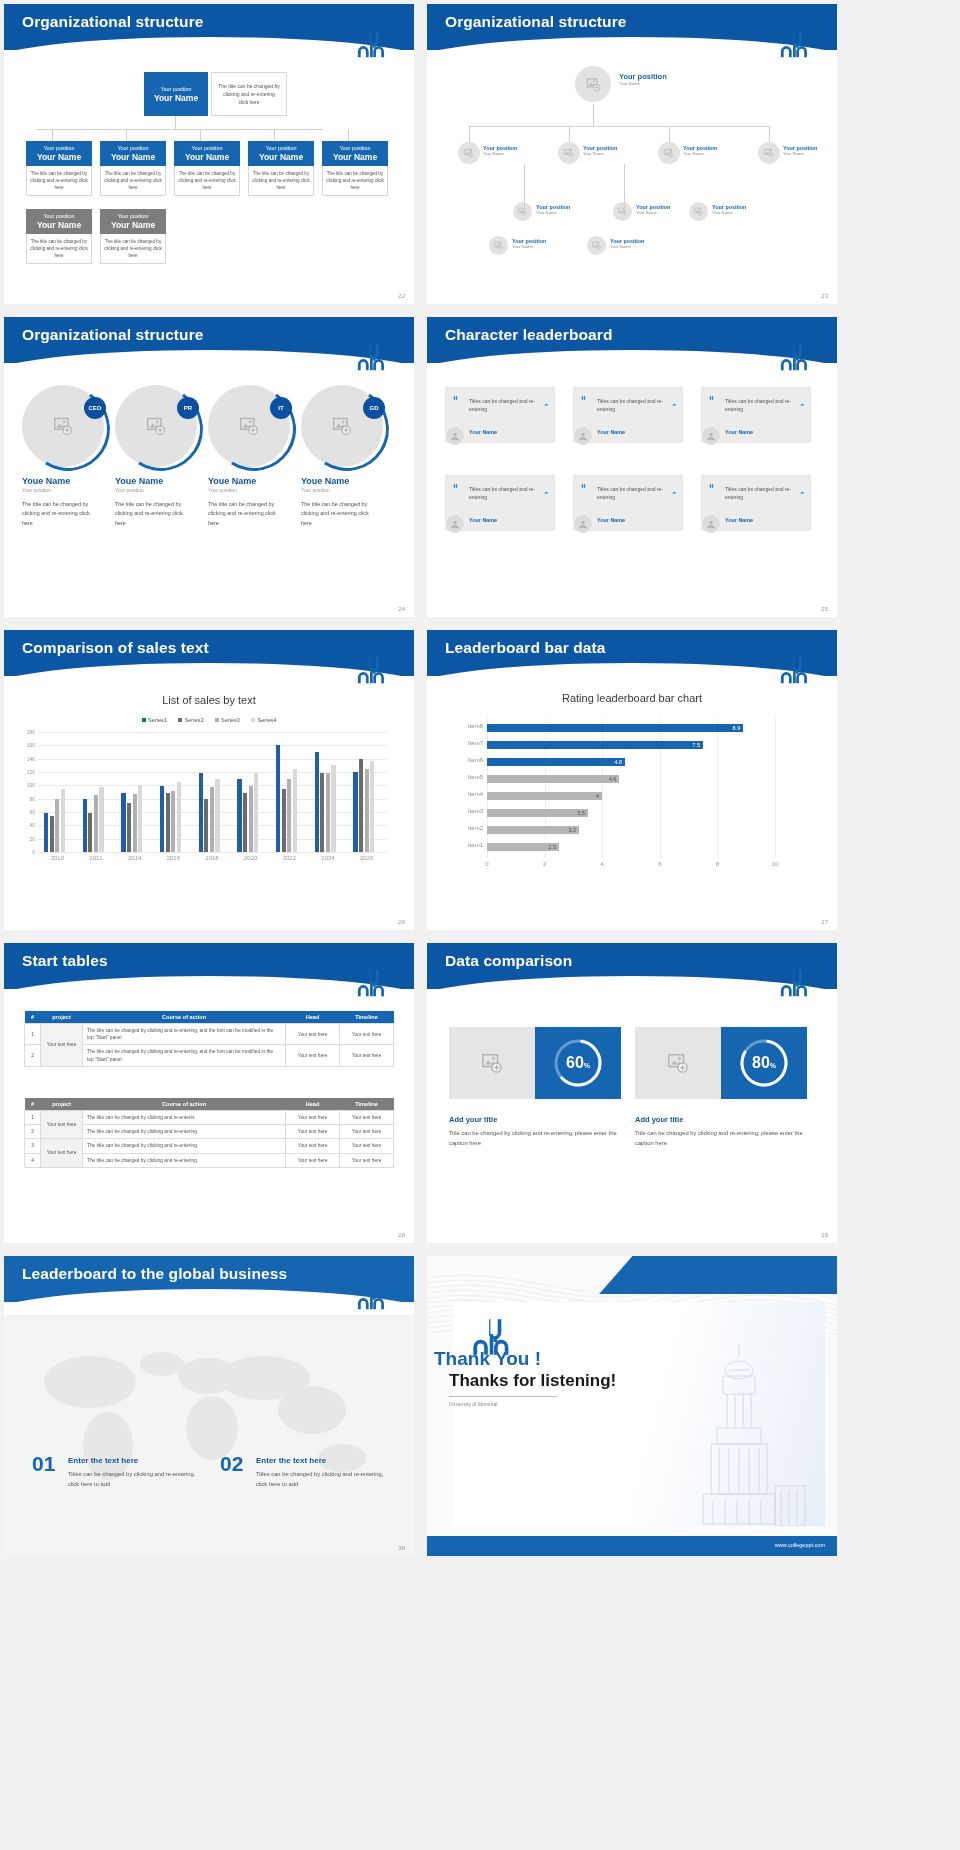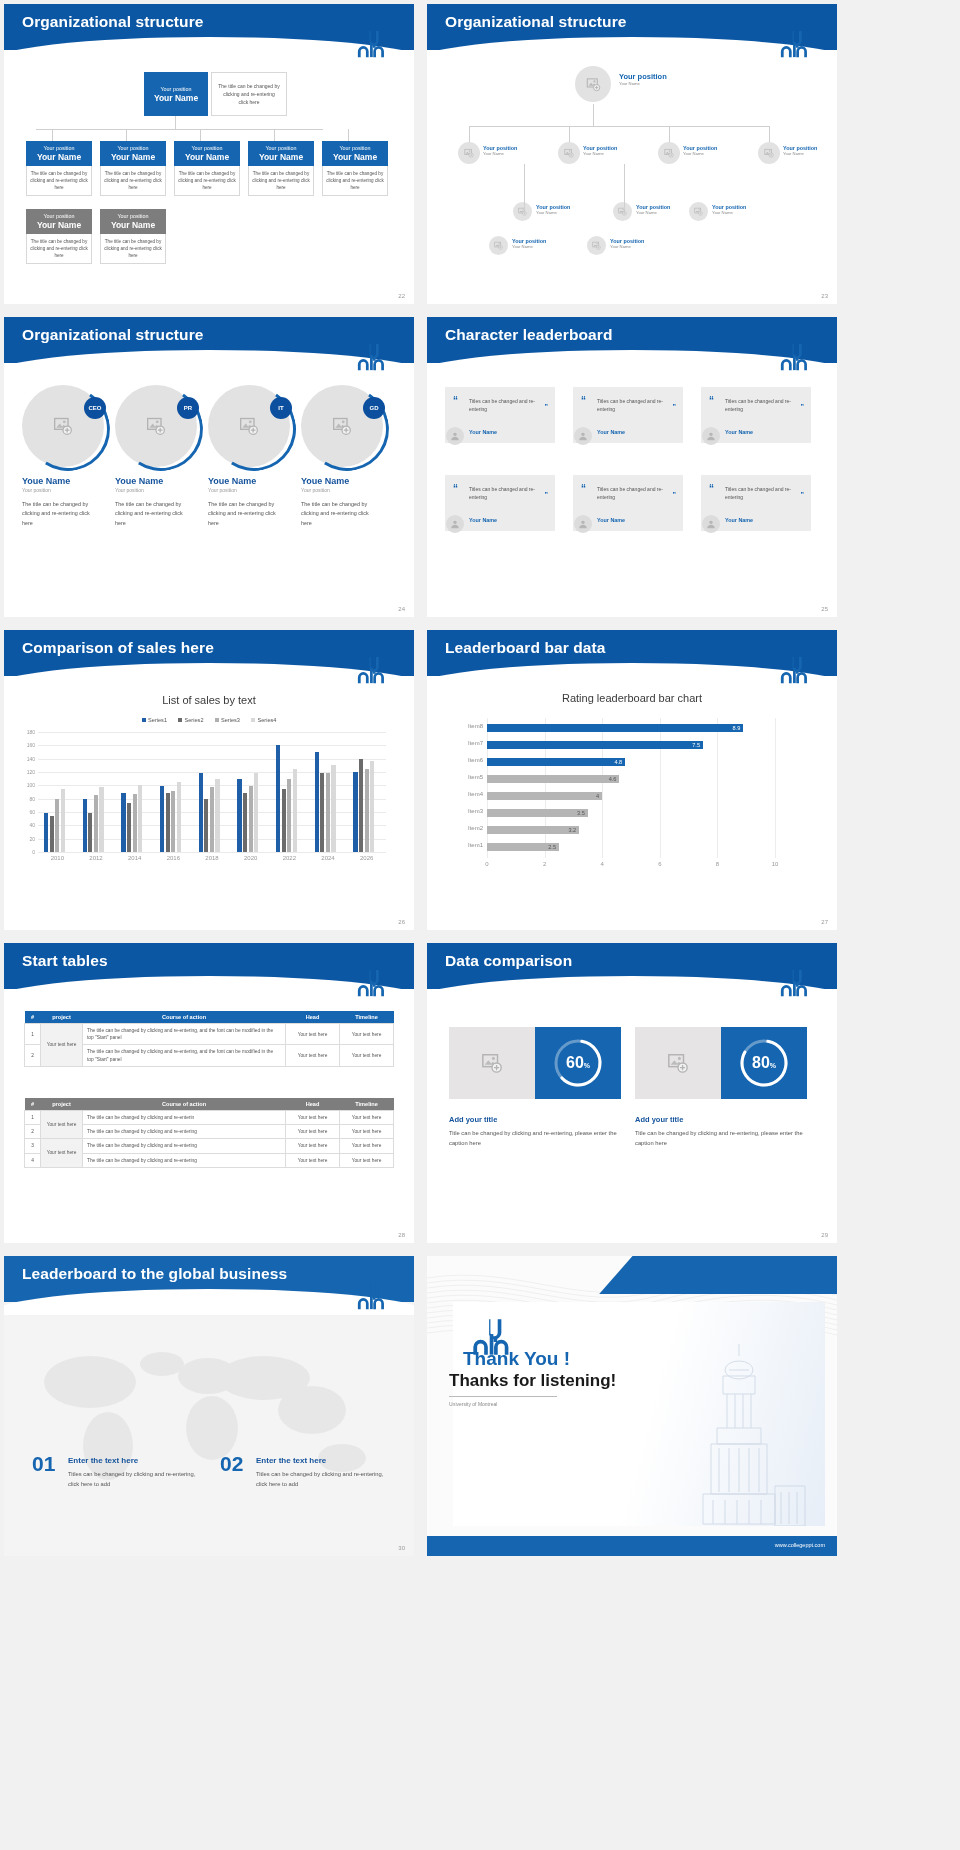--- a/index.html
+++ b/index.html
@@ -150,21 +150,21 @@
   .s30 { background:#f4f4f4; }
   .num30 { position:absolute; font-size:21px; font-weight:bold; color:#1565b0; }
   .h30 { position:absolute; font-size:8px; font-weight:bold; color:#14539c; }
   .t30 { position:absolute; font-size:5.8px; color:#555; line-height:1.75; width:138px; }
   
   .ty-wrap { position:absolute; inset:0; background:#fbfbfb; overflow:hidden; }
   .ty-band { position:absolute; right:0; top:0; width:58%; height:38px; background:#1565b0;
              clip-path: polygon(14% 0, 100% 0, 100% 100%, 0 100%); }
   .ty-card { position:absolute; left:26px; top:46px; right:12px; bottom:30px;
              background:linear-gradient(105deg,#fff 52%, #e7eef7 100%); }
-  .ty-h1 { position:absolute; left:36px; top:92px; font-size:19px; font-weight:bold; color:#1565b0; }
+  .ty-h1 { position:absolute; left:7px; top:92px; font-size:19px; font-weight:bold; color:#1565b0; }
   .ty-h2 { position:absolute; left:22px; top:115px; font-size:17px; font-weight:bold; color:#1a1a1a; }
   .ty-rule { position:absolute; left:22px; top:140px; width:108px; height:1px; background:#bbb; }
   .ty-sub { position:absolute; left:22px; top:145px; font-size:5px; color:#888; }
   .footurl { position:absolute; right:12px; bottom:8px; font-size:5.5px; color:#fff; }
   .footbar { position:absolute; left:0; right:0; bottom:0; height:20px; background:#1565b0; }
 </style>
 </head>
 <body>
 
 <div class="deck">
@@ -560,21 +560,21 @@
       </div>
       <div class="qav" style="left:275px;top:198px;">
         <svg width="10" height="10" viewBox="0 0 24 24">
           <circle cx="12" cy="8" r="4" fill="#b6b6b6"></circle>
           <path d="M3 22c0-5 4-8 9-8s9 3 9 8z" fill="#b6b6b6"></path>
         </svg>
       </div>
     </div>
     <div class="slide">
       <div class="hdr"></div>
-      <div class="hdr-title">Comparison of sales here</div>
+      <div class="hdr-title">Comparison of sales text</div>
       <div class="logo">
         <svg viewBox="0 0 34 32" width="30" height="28" aria-hidden="true">
           <path fill="#1565b0" d="M13.4 1h3.1v11.2a3.1 3.1 0 0 0 3.1 3.1 3.1 3.1 0 0 0 3.1-3.1V1h3.1v11.2c0 2.4-1.4 4.5-3.5 5.5v2.6h-3.1v-2.5c-.3.1-.6.1-.9.1v-3.1h-1.6a6.2 6.2 0 0 1-1.3-.2V1z"></path>
           <path fill="#1565b0" d="M8.2 18.4a6.1 6.1 0 0 1 6.1 6.1V31h-3.1v-6.5a3 3 0 1 0-6 0V31H2V24.5a6.1 6.1 0 0 1 6.2-6.1z"></path>
           <path fill="#1565b0" d="M25.7 18.4a6.1 6.1 0 0 1 6.1 6.1V31h-3.1v-6.5a3 3 0 1 0-6 0V31h-3.1V24.5a6.1 6.1 0 0 1 6.1-6.1z"></path>
           <rect fill="#1565b0" x="15.9" y="13.5" width="3.1" height="17.5"></rect>
         </svg>
       </div>
       <div class="pgnum">26</div>
       <div class="chart-title" style="top:64px;">List of sales by text</div>

